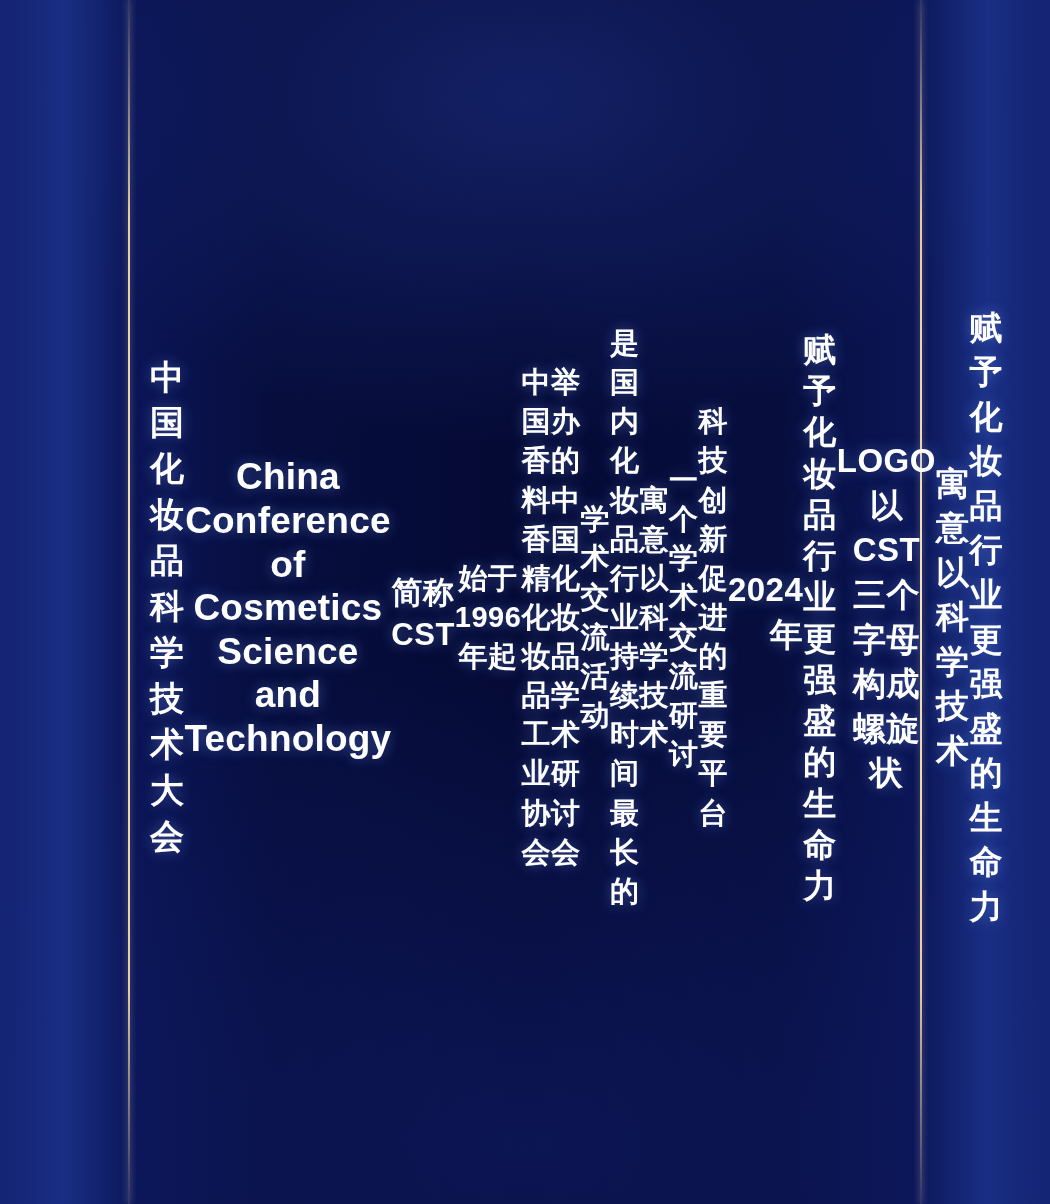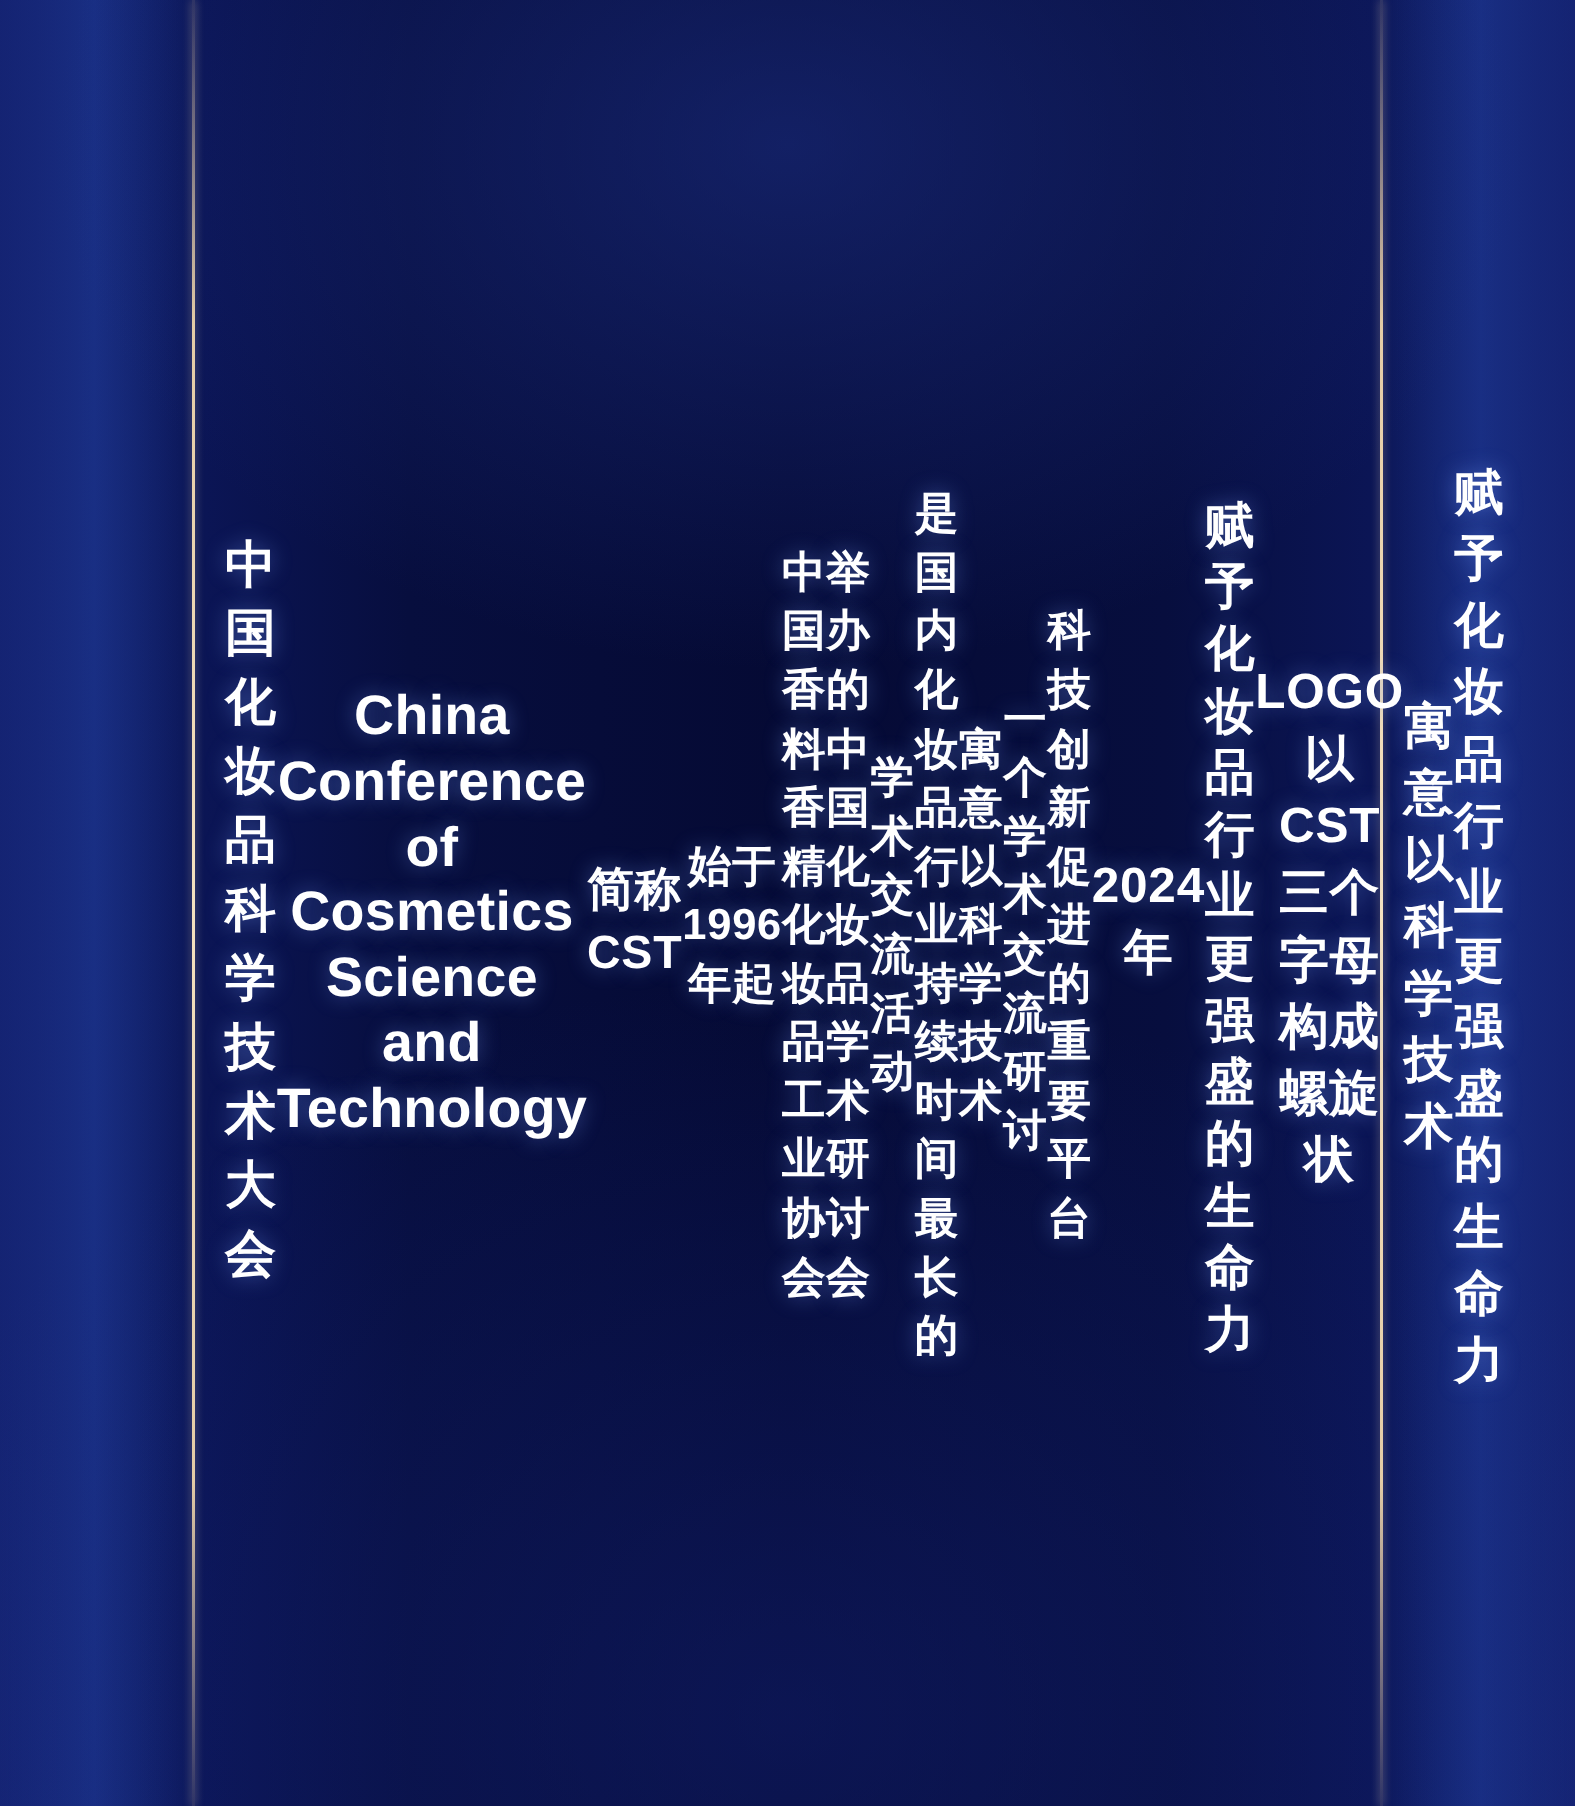--- a/index.html
+++ b/index.html
@@ -67,21 +67,21 @@
     letter-spacing: 0.5px;
     text-shadow: 0 0 14px rgba(120,160,255,0.45);
     line-height: 1.35;
   }
 
   .cn-title      { font-size: 34px; margin: 6px 0 10px; }
   .en-title      { font-size: 37px; line-height: 1.18; margin: 8px 0 10px; letter-spacing: 0.2px; }
   .abbr          { font-size: 31px; margin: 16px 0 6px; }
   .body-line     { font-size: 29px; margin: 17px 0 0; }
   .gap           { height: 56px; }
-  .year          { font-size: 33px; margin: 8px 0 0; }
+  .year          { font-size: 33px; margin: 8px 0 0; text-align: right; }
   .logo-line     { font-size: 33px; line-height: 1.25; margin: 17px 0 0; }
   .tail-line     { font-size: 33px; margin: 17px 0 0; }
 </style>
 </head>
 <body>
 
 <div class="poster">
   <div class="gold-line left"></div>
   <div class="gold-line right"></div>
 

